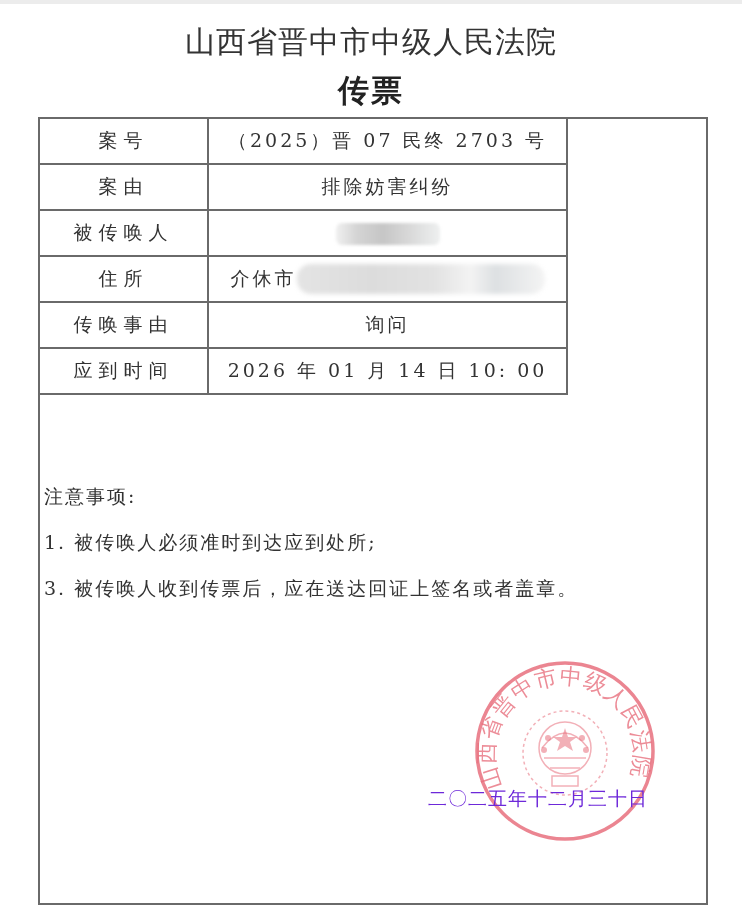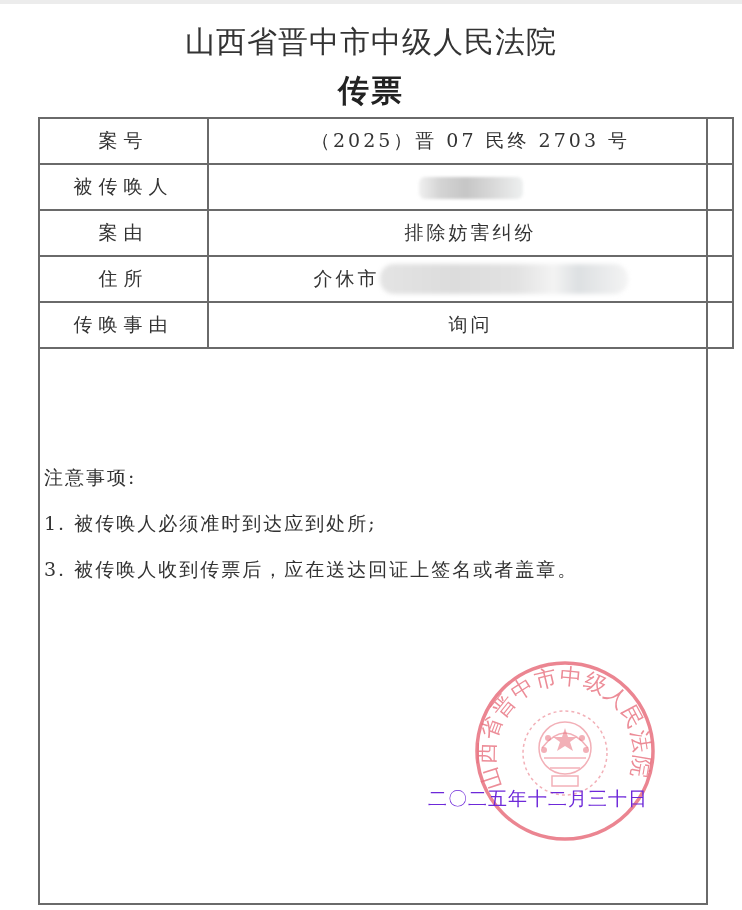--- a/index.html
+++ b/index.html
@@ -15,39 +15,39 @@
   .doc-title {
     position:absolute; left:0; top:70px; width:742px; text-align:center;
     font-size:31px; font-weight:bold; color:#222; letter-spacing:2px;
     font-family: Liberation Sans, sans-serif;
   }
   .frame {
     position:absolute; left:38px; top:117px; width:666px; height:784px;
     border:2px solid #6a6a6a; box-sizing:content-box;
   }
   table.info {
-    position:absolute; left:38px; top:117px; width:696px; border-collapse:collapse;
+    position:absolute; left:38px; top:117px; width:530px; border-collapse:collapse;
   }
   table.info td {
     border:2px solid #6a6a6a; height:44px; padding:0; text-align:center;
     font-size:19px; color:#333; letter-spacing:3px;
   }
   table.info td.label { width:167px; letter-spacing:6px; }
   .blur-name {
     display:inline-block; width:104px; height:22px; vertical-align:middle;
     background:linear-gradient(90deg,#f0f0f0 0%,#d4d4d4 20%,#c6c6c6 45%,#d8d8d8 70%,#eef0f0 100%);
     filter:blur(1.5px); border-radius:6px;
   }
   .blur-addr {
     display:inline-block; width:248px; height:30px; vertical-align:middle;
     background:linear-gradient(90deg,#e4e4e4 0%,#dcdcdc 30%,#e2e2e2 55%,#f3f3f3 70%,#dde0e2 80%,#f4f4f4 100%);
     filter:blur(2px); border-radius:14px;
   }
   .notes {
-    position:absolute; left:44px; top:462px; width:660px;
+    position:absolute; left:44px; top:481px; width:660px;
     font-size:19px; color:#333; letter-spacing:2px;
   }
   .notes div { height:46px; line-height:30px; }
   .stamp {
     position:absolute; left:472px; top:658px; width:186px; height:186px;
   }
   .sign-date {
     position:absolute; left:428px; top:786px; font-size:19px; color:#6d28d9;
     font-family: "DejaVu Sans", sans-serif; letter-spacing:1px;
   }
@@ -62,38 +62,42 @@
 
 <div class="frame"></div>
 
 <table class="info">
   <tbody>
       <tr>
     <td class="label">案号</td>
     <td>（2025）晋 07 民终 2703 号</td>
   </tr>
   <tr>
+    <td class="label">案由</td>
+    <td>排除妨害纠纷</td>
+  </tr>
+  <tr>
     <td class="label">被传唤人</td>
     <td>
       <span class="blur-name"></span>
     </td>
-  </tr>
-  <tr>
-    <td class="label">案由</td>
-    <td>排除妨害纠纷</td>
   </tr>
   <tr>
     <td class="label">住所</td>
     <td>
       <span style="vertical-align:middle; letter-spacing:3px;">介休市</span><span class="blur-addr"></span>
     </td>
   </tr>
   <tr>
     <td class="label">传唤事由</td>
     <td>询问</td>
+  </tr>
+  <tr>
+    <td class="label">应到时间</td>
+    <td>2026 年 01 月 14 日 10: 00</td>
   </tr>
 </tbody>
   </table>
 
 <div class="notes">
   <div>注意事项:</div>
   <div>1. 被传唤人必须准时到达应到处所;</div>
   <div>3. 被传唤人收到传票后，应在送达回证上签名或者盖章。</div>
 </div>
 

